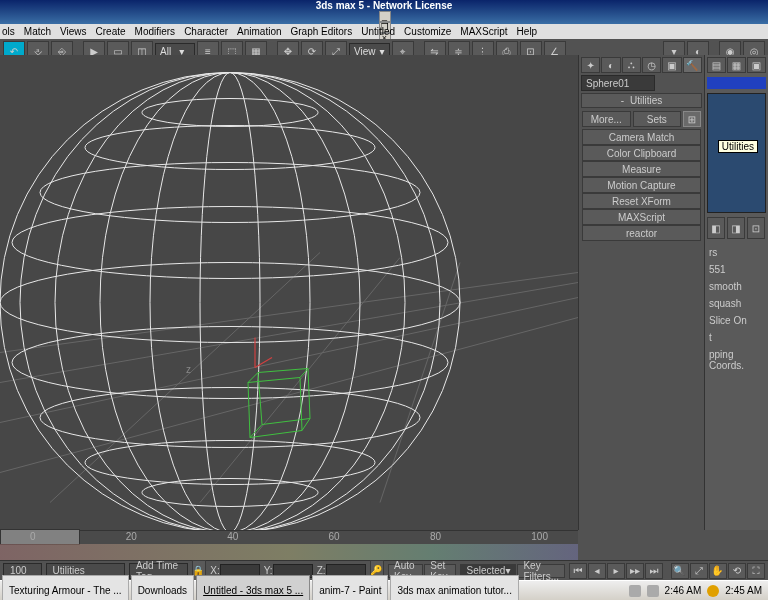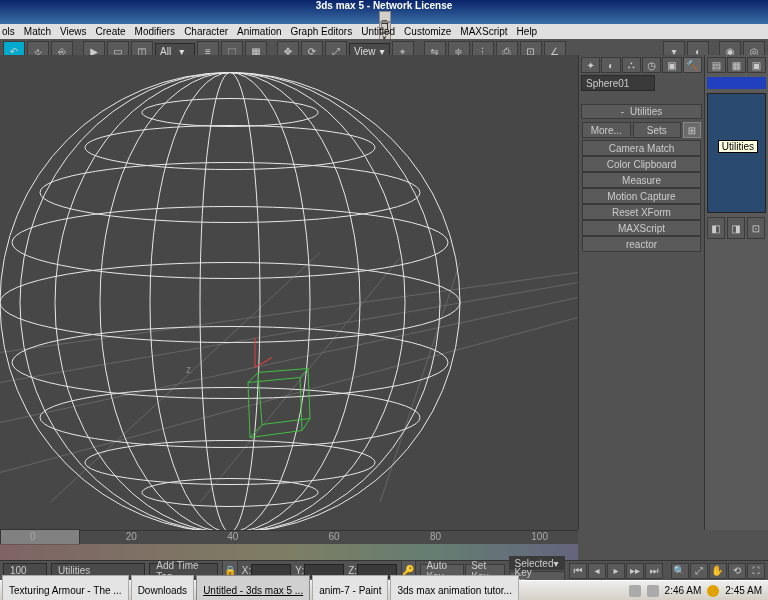--- a/index.html
+++ b/index.html
@@ -23,21 +23,21 @@
 .workspace { position: absolute; top: 55px; bottom: 70px; left: 0; right: 190px; background: #2b2b2b; }
 .viewport { position: absolute; inset: 0; background: #474747; }
 .viewport svg { width: 100%; height: 100%; }
 
 .cmdpanel { position: absolute; top: 55px; right: 0; width: 190px; bottom: 70px; background: #525252; border-left: 1px solid #333; display: flex; }
 .cmdpanel .inner { width: 125px; padding: 2px; }
 .cmdpanel .outer { flex:1; background:#5a5a5a; border-left:1px solid #333; position:relative; }
 .tabrow { display: flex; gap: 1px; margin-bottom: 2px; }
 .tabrow .tab { flex: 1; height: 16px; background: #5a5a5a; border: 1px solid #3a3a3a; display:flex;align-items:center;justify-content:center; }
 .tabrow .tab.active { background: #6a6a6a; }
-.objname { background: #3a3a3a; border: 1px solid #2a2a2a; height: 16px; display: flex; align-items: center; padding: 0 4px; margin-bottom: 13px; width: 74px; }
+.objname { background: #3a3a3a; border: 1px solid #2a2a2a; height: 16px; display: flex; align-items: center; padding: 0 4px; margin-bottom: 2px; width: 74px; }
 .tooltip-pop { position:absolute; top:85px; right:10px; background:#ffffe1; color:#000; border:1px solid #000; padding:0 3px; font-size:10px; }
 .rollout-head { background: #5a5a5a; border: 1px solid #3a3a3a; height: 15px; display: flex; align-items: center; justify-content: center; margin-bottom: 2px; }
 .rollout-body { padding: 1px; }
 .btnrow { display:flex; gap:2px; margin-bottom:2px; }
 .panelbtn { flex:1; background: #5a5a5a; border: 1px solid #3a3a3a; height: 16px; display:flex; align-items:center; justify-content:center; cursor:default; }
 .panelbtn.hl { background:#6a6a6a; border-color:#888; }
 .bluepatch { background:#2b4a70; border:1px solid #222; height:120px; margin:4px 2px; }
 .right-entries { padding: 2px 4px; font-size:10px; color:#ccc; }
 .right-entries div { margin: 6px 0; }
 
@@ -218,20 +218,29 @@
       <div class="tab">▦</div>
       <div class="tab">▣</div>
     </div>
     <div style="margin:2px;height:12px;background:#2040c0"></div>
     <div class="bluepatch"></div>
     <div style="display:flex;gap:2px;padding:0 2px">
       <div class="toolbtn sm">◧</div>
       <div class="toolbtn sm">◨</div>
       <div class="toolbtn sm">⊡</div>
     </div>
+    <div class="right-entries">
+      <div>rs</div>
+      <div>551</div>
+      <div>smooth</div>
+      <div>squash</div>
+      <div>Slice On</div>
+      <div>t</div>
+      <div>pping Coords.</div>
+    </div>
   </div>
   <div class="tooltip-pop">Utilities</div>
 </div>
 
 <div class="sliderzone">
   <div class="timeslider">
     <div class="handle"></div>
     <div class="ticks">
       <span>0</span>
       <span>20</span>
@@ -259,21 +268,21 @@
     </div>
   <div class="spininp">
       <span>Z:</span>
       <input style="">
     </div>
   <div class="toolbtn sm">🔑</div>
   <div style="display:flex;gap:1px">
     <div class="keybtn">Auto Key</div>
     <div class="keybtn">Set Key</div>
   </div>
-  <div style="display:flex;flex-direction:column;gap:1px">
+  <div style="display:flex;flex-direction:row;gap:1px">
     <div class="keybtn" style="background:#3a3a3a"><span>Selected</span> ▾</div>
     <div class="keybtn">Key Filters...</div>
   </div>
   <div class="playbtns">
     <div class="toolbtn">⏮</div>
     <div class="toolbtn">◂</div>
     <div class="toolbtn">▸</div>
     <div class="toolbtn">▸▸</div>
     <div class="toolbtn">⏭</div>
   </div>

